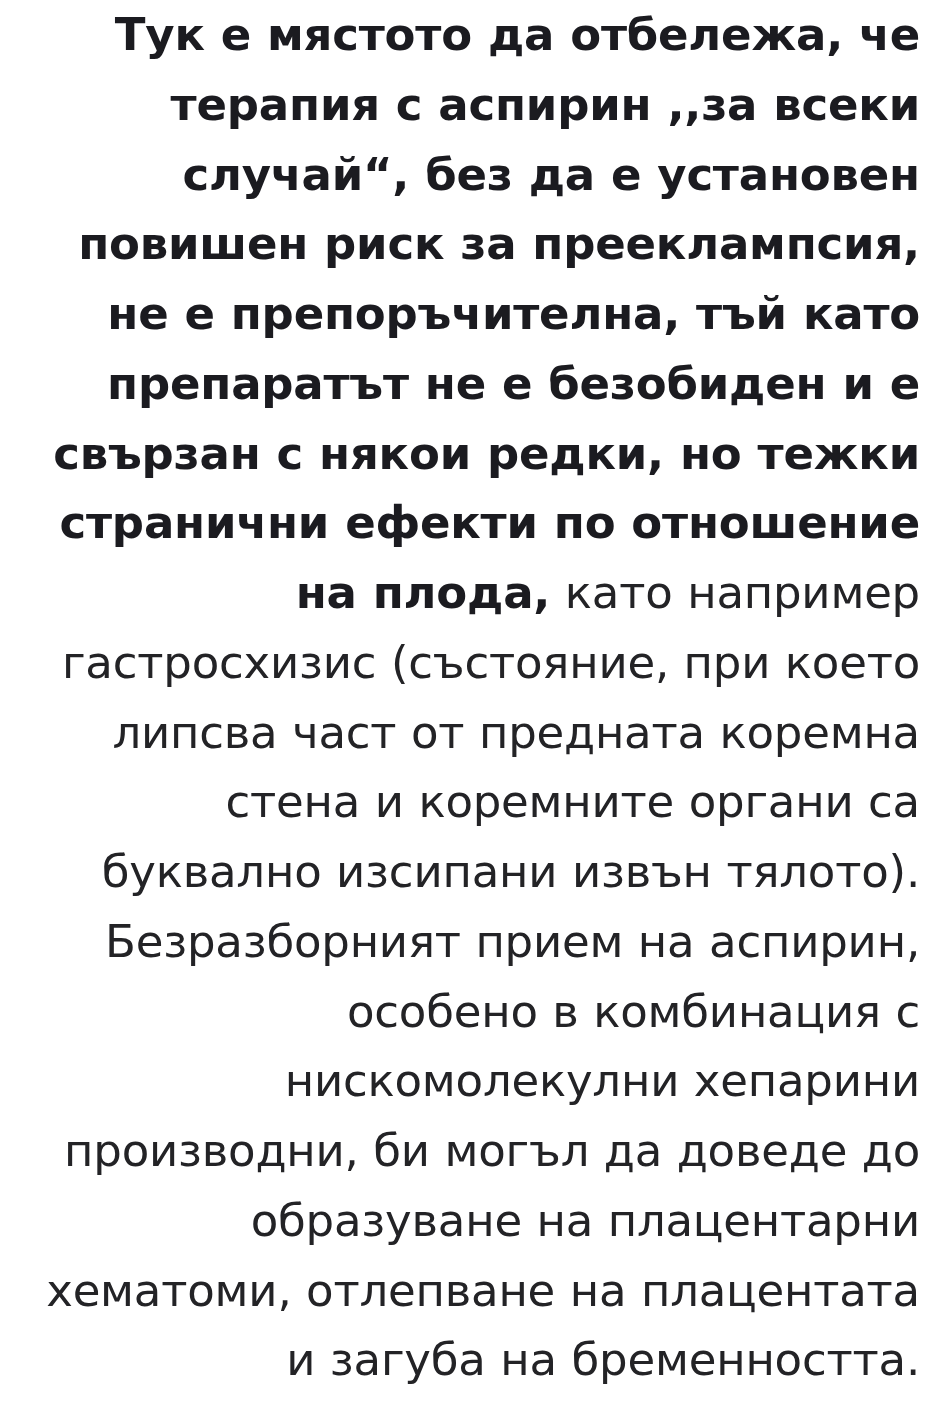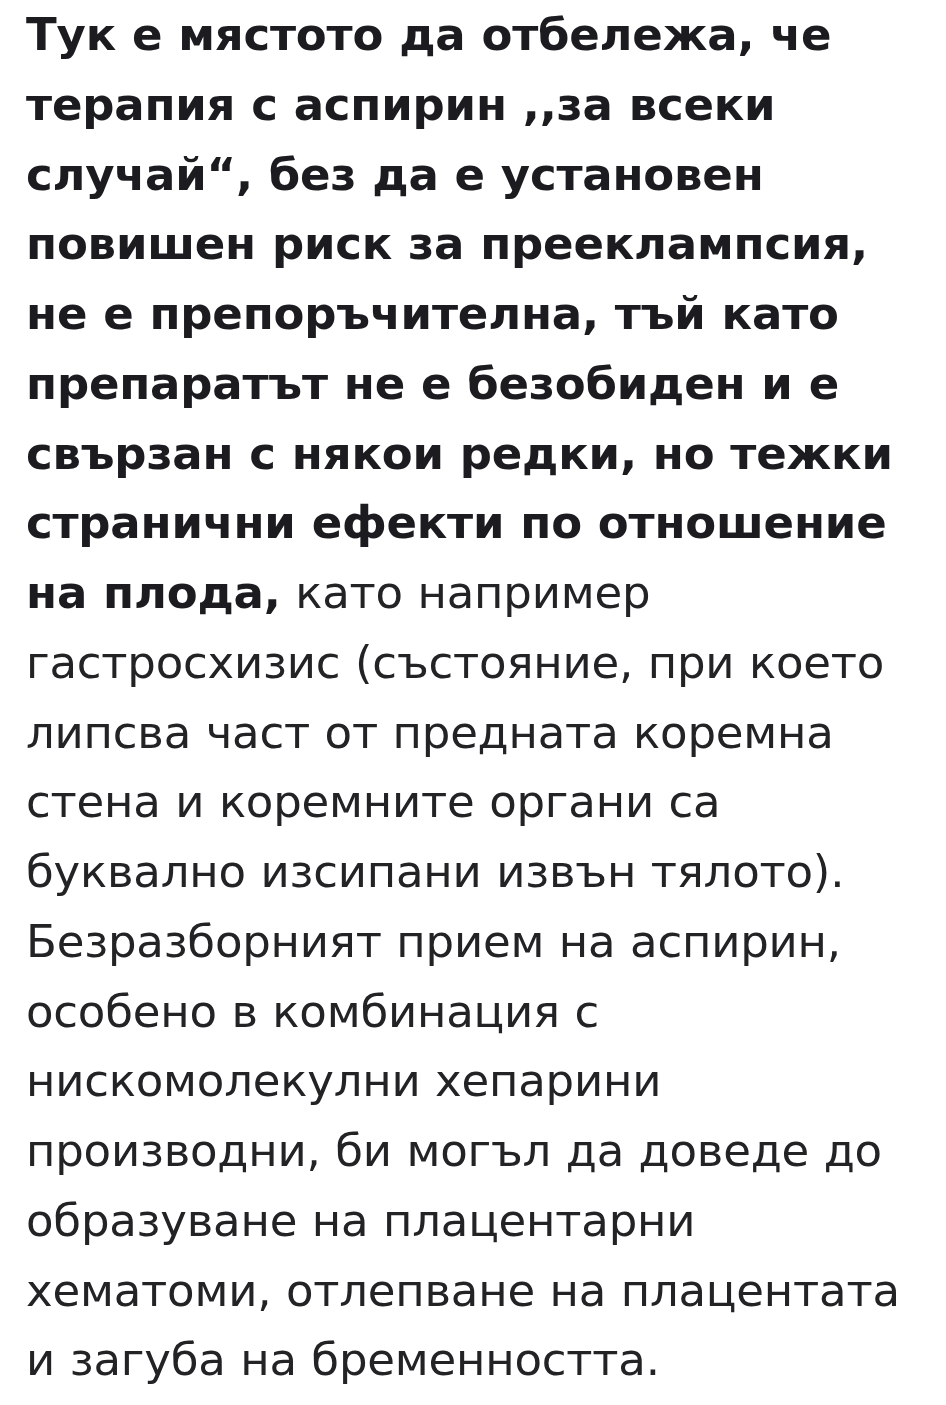--- a/index.html
+++ b/index.html
@@ -14,20 +14,21 @@
     color: #222229;
     -webkit-font-smoothing: antialiased;
   }
   .page {
     width: 946px;
     min-height: 1405px;
     box-sizing: border-box;
     padding: 0 26px 0 26px;
     background: #ffffff;
     overflow: hidden;
+    text-align: right;
   }
   .article-body {
     font-size: 45px;
     line-height: 1.55;
     letter-spacing: -0.2px;
     word-spacing: 0.5px;
     color: #232326;
     padding-top: 0;
   }
   .article-body p {

